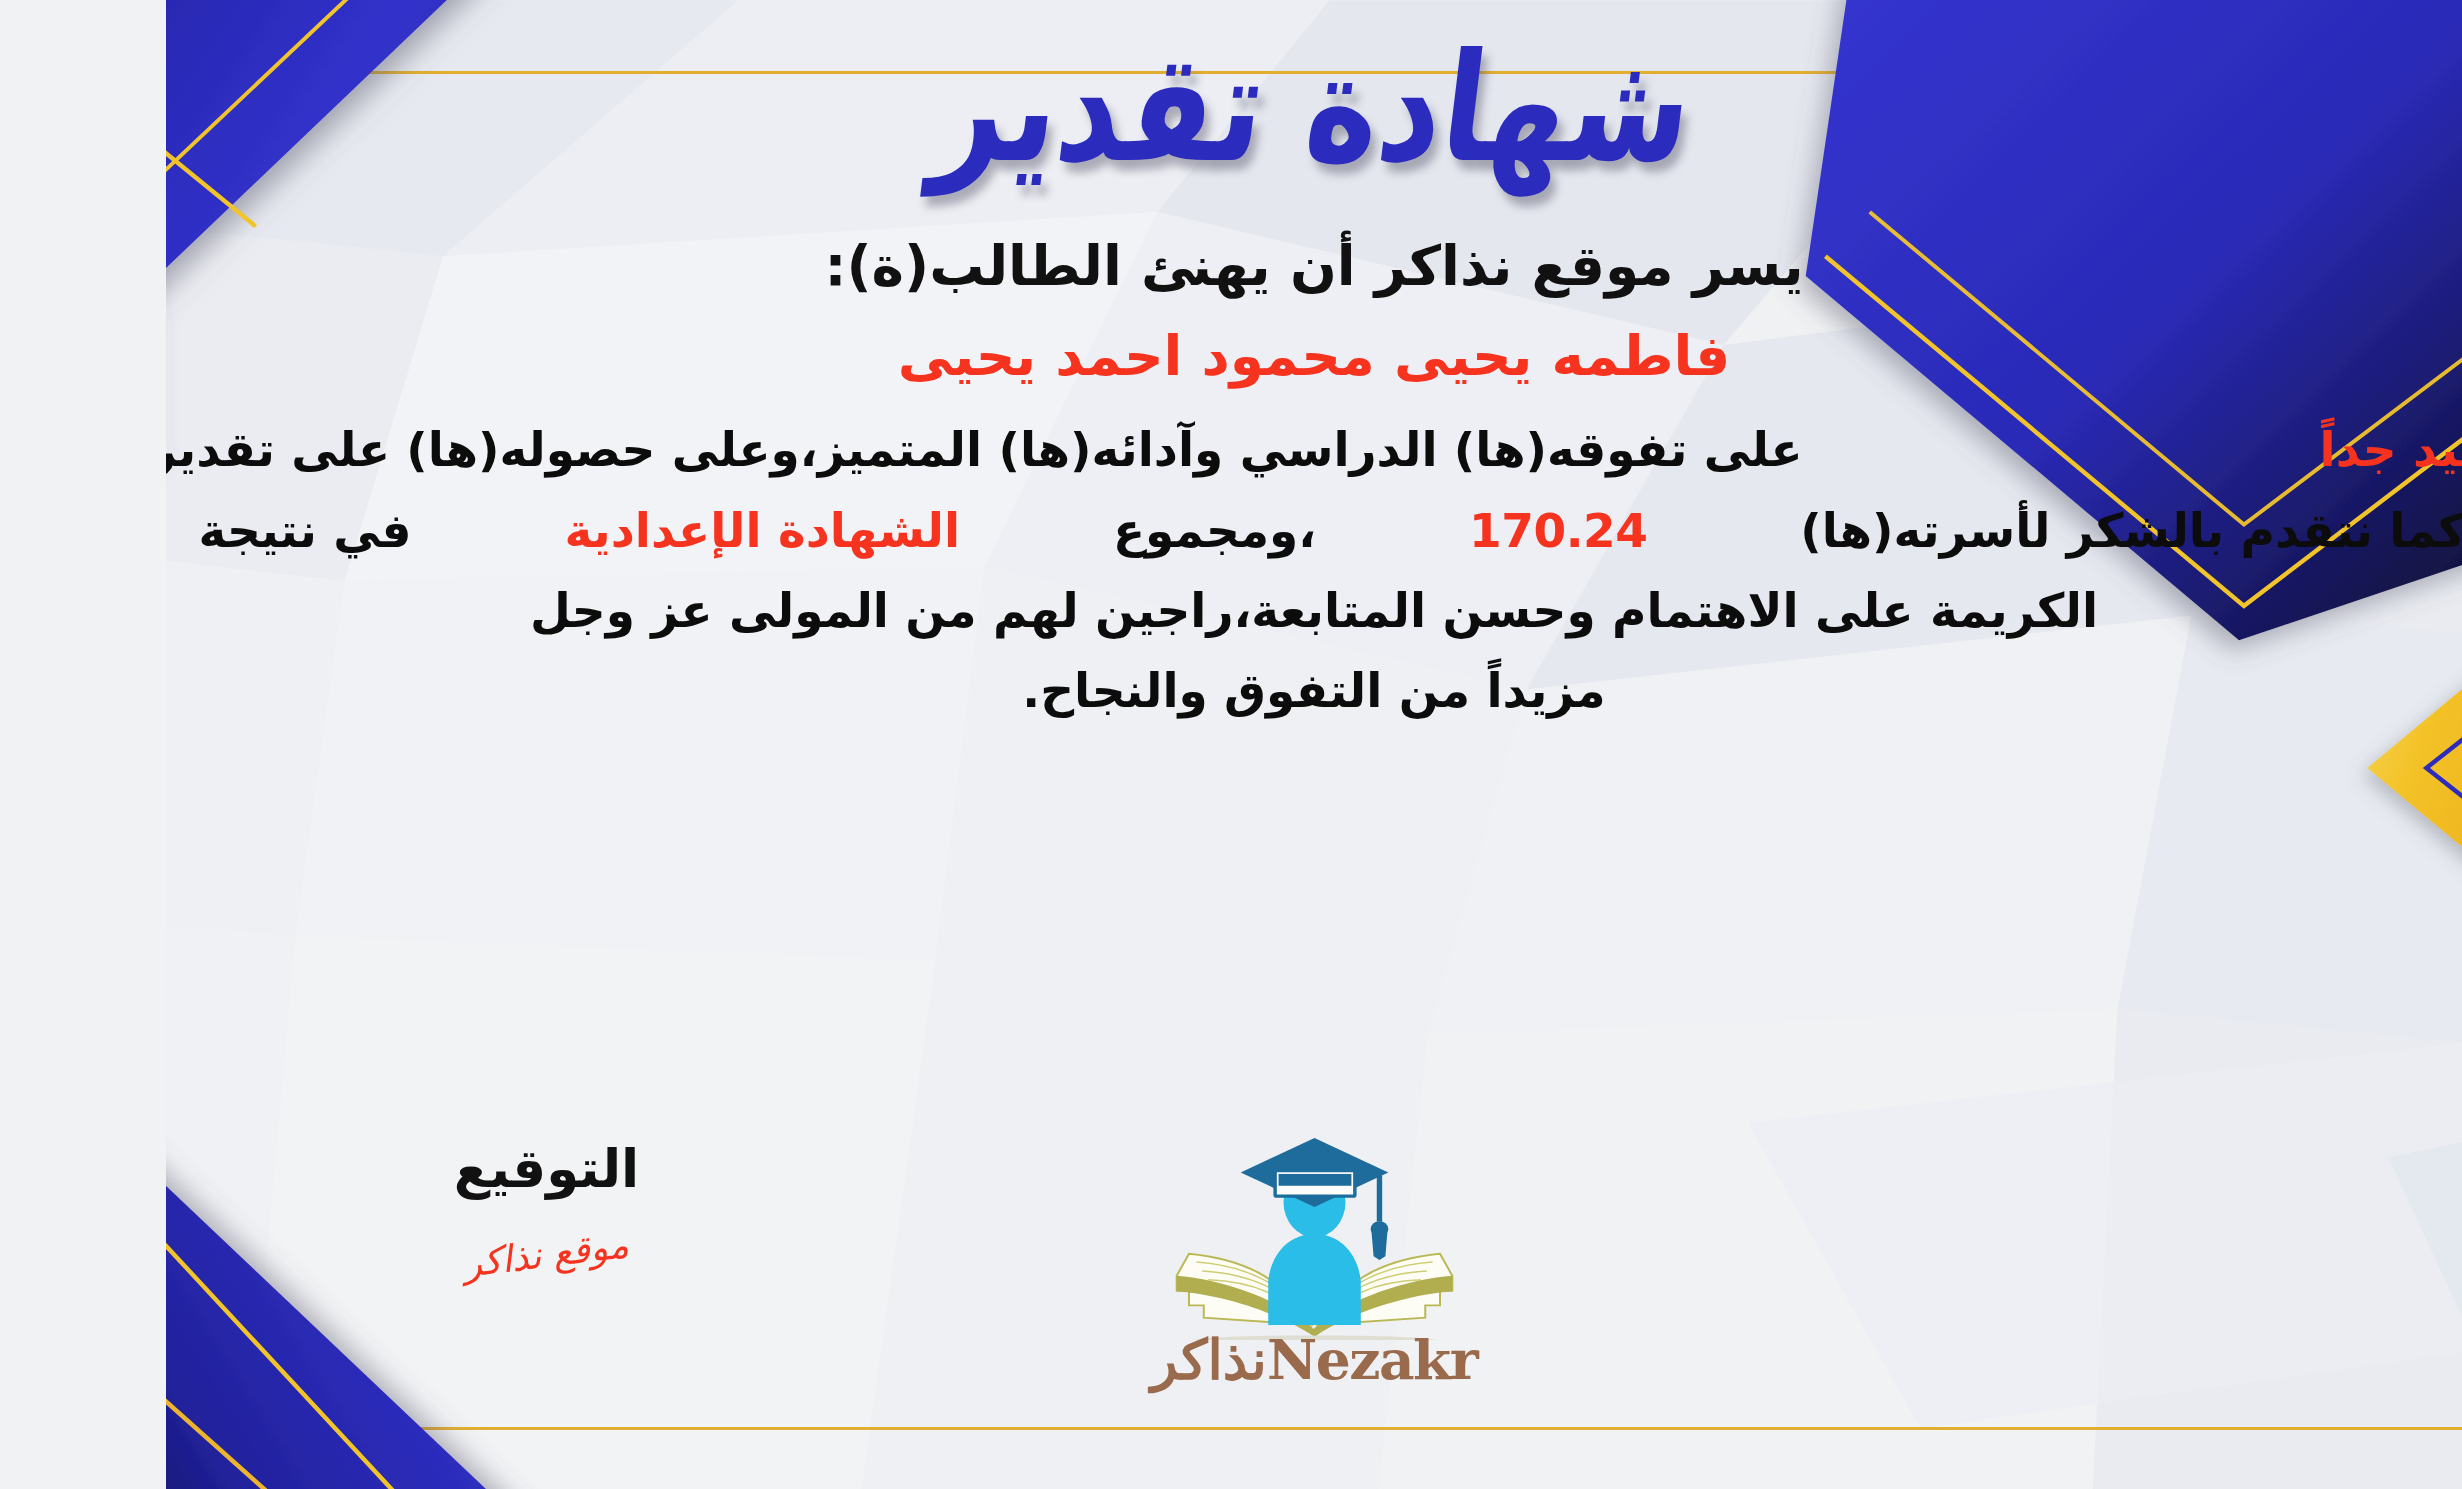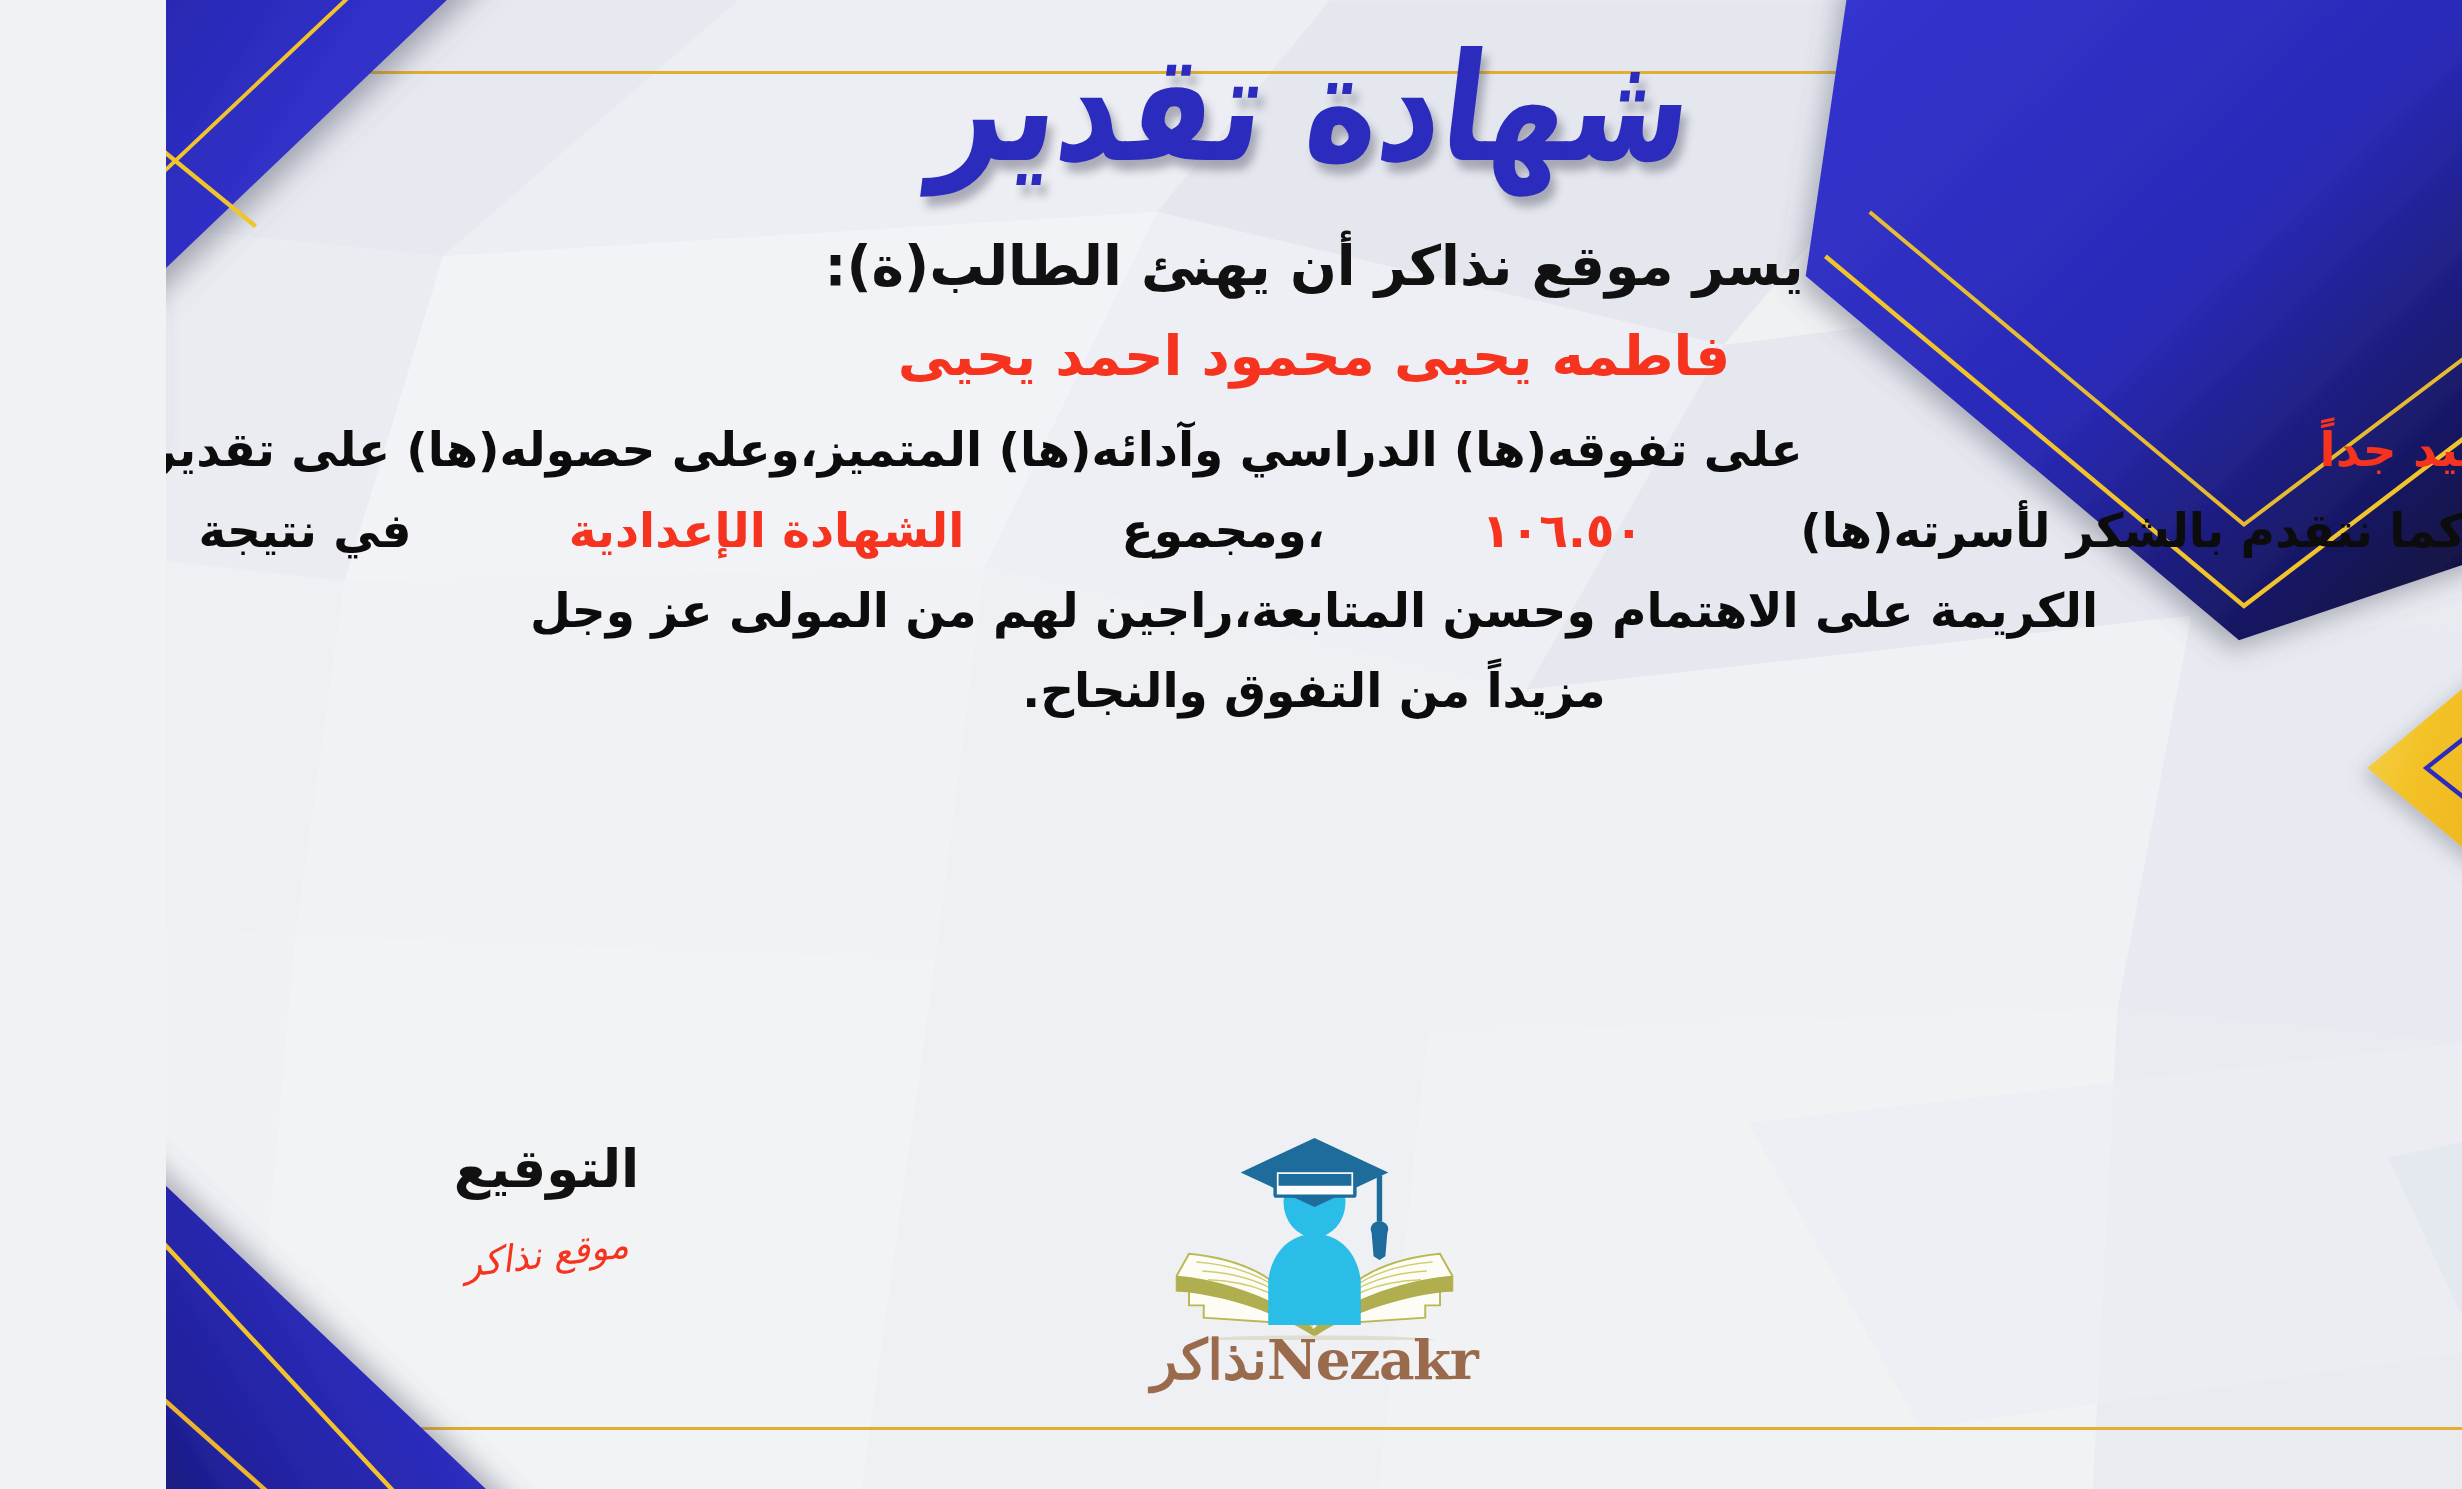--- a/index.html
+++ b/index.html
@@ -270,21 +270,21 @@
 
     <div class="body-block">
 
       <div class="line1-row">
         <span class="hl">جيد جداً</span>
         <span class="body-line">على تفوقه(ها) الدراسي وآدائه(ها) المتميز،وعلى حصوله(ها) على تقدير</span>
       </div>
 
       <div class="line2-row">
         <span class="body-line">،كما نتقدم بالشكر لأسرته(ها)</span>
-        <span class="hl">١٠٦.٥٠</span>
+        <span class="hl">170.24</span>
         <span class="body-line">،ومجموع</span>
         <span class="hl">الشهادة الإعدادية</span>
         <span class="body-line">في نتيجة</span>
       </div>
 
       <div class="body-line line3">الكريمة على الاهتمام وحسن المتابعة،راجين لهم من المولى عز وجل</div>
       <div class="body-line line4">مزيداً من التفوق والنجاح.</div>
     </div>
 
     <div class="footer">

